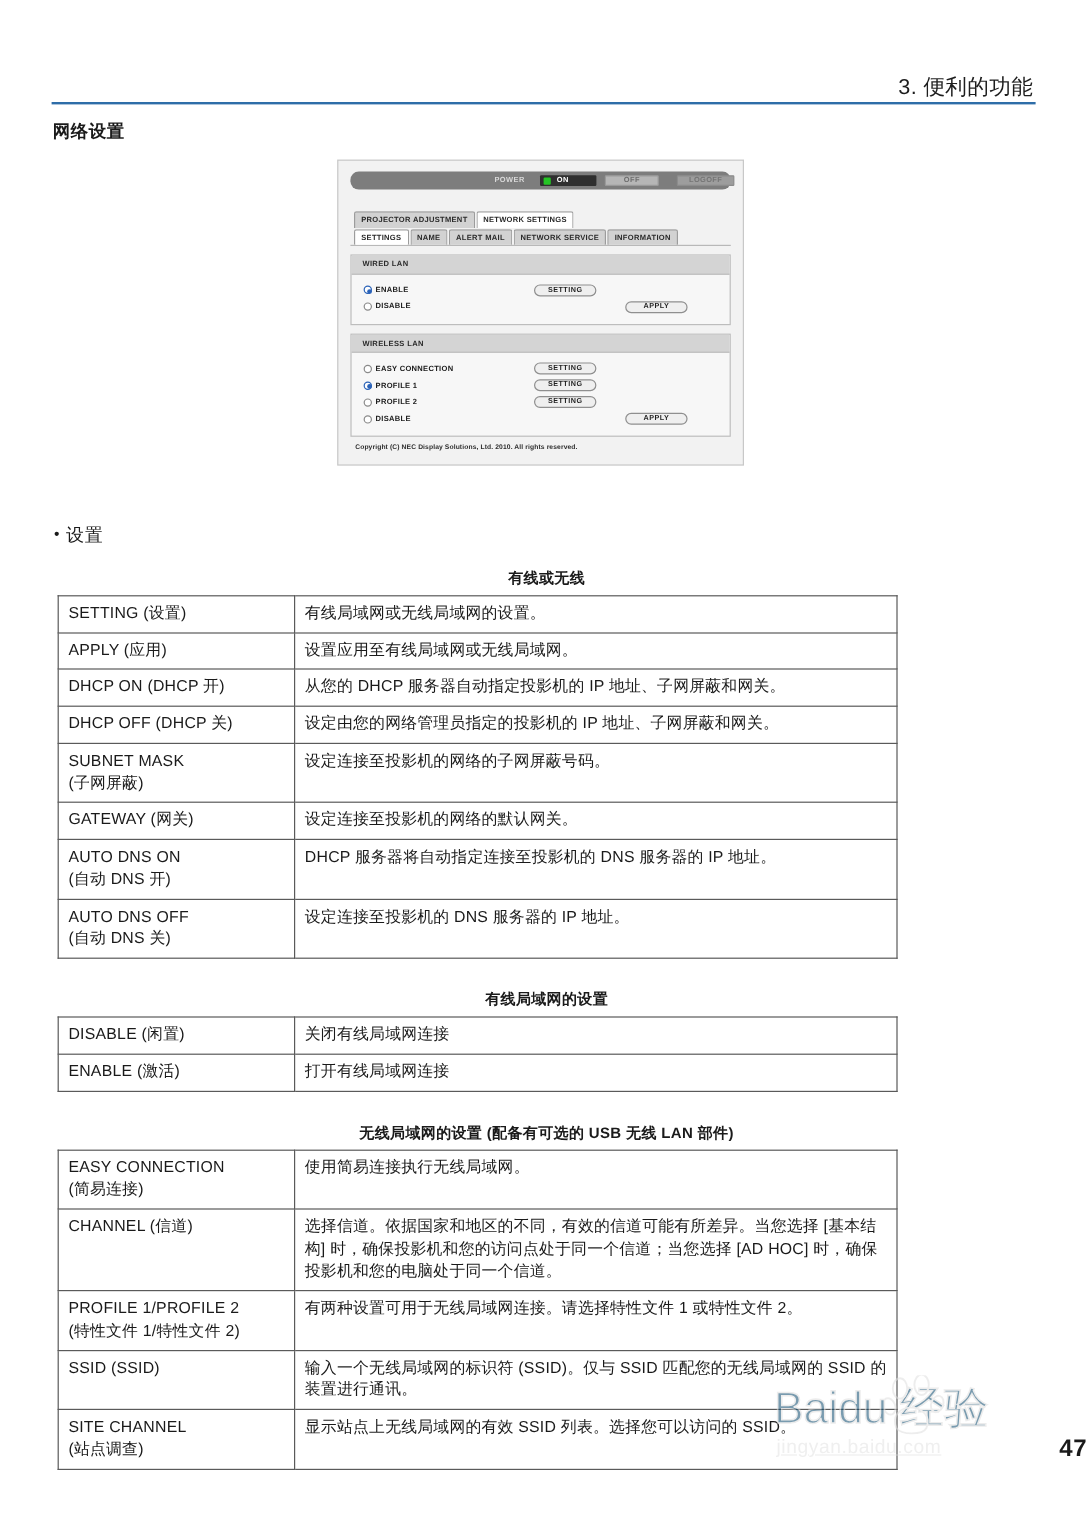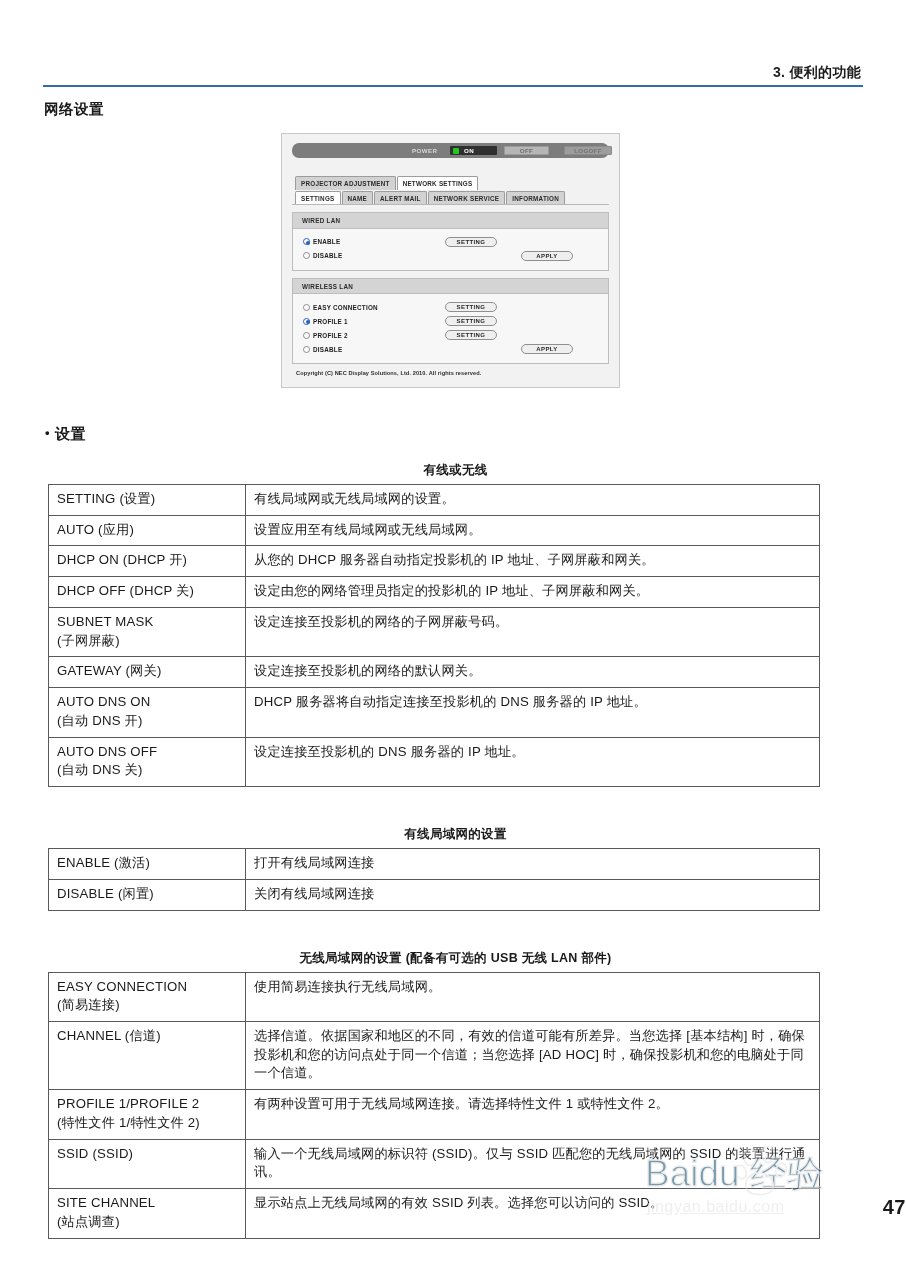--- a/index.html
+++ b/index.html
@@ -15,22 +15,22 @@
     overflow: hidden;
   }
 
   
   #header {
     position: absolute;
     left: 43px; top: 62px; width: 820px;
   }
   #header .chapter {
     text-align: right;
-    font-size: 14px;
-    font-weight: bold;
+    font-size: 18px;
+    font-weight: normal;
     letter-spacing: 0.3px;
     color: #1d1d1d;
     padding-right: 2px;
     line-height: 20px;
   }
   #header .rule {
     margin-top: 3px;
     height: 2px;
     background: #2e6da8;
     width: 820px;
@@ -200,37 +200,37 @@
   }
 
   
   #content {
     position: absolute;
     left: 43px; top: 425px;
     width: 820px;
   }
   .bullet-head {
     font-size: 15px;
-    font-weight: bold;
-    margin: 0 0 18px 2px;
+    font-weight: normal;
+    margin: 12px 0 18px 2px;
     letter-spacing: .5px;
   }
   .bullet-head .dot { font-size: 13px; margin-right: 5px; position: relative; top: -2px; }
   .tbl-caption {
     font-size: 12.5px;
     font-weight: bold;
     margin: 0 0 5px 5px;
     letter-spacing: .3px;
     text-align: center;
   }
   table.doc {
     border-collapse: collapse;
-    width: 772px;
+    width: 700px;
     margin-left: 5px;
-    margin-bottom: 39px;
+    margin-bottom: 26px;
     table-layout: fixed;
   }
   table.doc td {
     border: 1px solid #5a5a5a;
     vertical-align: top;
     padding: 5px 8px 6px 8px;
     font-size: 13.2px;
     line-height: 1.42;
     letter-spacing: .2px;
   }
@@ -369,21 +369,21 @@
   </div>
 
   <div class="tbl-caption">有线或无线</div>
   <table class="doc t1">
     <tbody>
       <tr>
         <td class="k"><span>SETTING (设置)</span></td>
         <td>有线局域网或无线局域网的设置。</td>
       </tr>
       <tr>
-        <td class="k"><span>AUTO (应用)</span></td>
+        <td class="k"><span>APPLY (应用)</span></td>
         <td>设置应用至有线局域网或无线局域网。</td>
       </tr>
       <tr>
         <td class="k"><span>DHCP ON (DHCP 开)</span></td>
         <td>从您的 DHCP 服务器自动指定投影机的 IP 地址、子网屏蔽和网关。</td>
       </tr>
       <tr>
         <td class="k"><span>DHCP OFF (DHCP 关)</span></td>
         <td>设定由您的网络管理员指定的投影机的 IP 地址、子网屏蔽和网关。</td>
       </tr>
@@ -412,26 +412,26 @@
         </td>
         <td>设定连接至投影机的 DNS 服务器的 IP 地址。</td>
       </tr>
     </tbody>
   </table>
 
   <div class="tbl-caption">有线局域网的设置</div>
   <table class="doc t2">
     <tbody>
       <tr>
+        <td class="k"><span>DISABLE (闲置)</span></td>
+        <td>关闭有线局域网连接</td>
+      </tr>
+      <tr>
         <td class="k"><span>ENABLE (激活)</span></td>
         <td>打开有线局域网连接</td>
-      </tr>
-      <tr>
-        <td class="k"><span>DISABLE (闲置)</span></td>
-        <td>关闭有线局域网连接</td>
       </tr>
     </tbody>
   </table>
 
   <div class="tbl-caption">无线局域网的设置 (配备有可选的 USB 无线 LAN 部件)</div>
   <table class="doc t3">
     <tbody>
       <tr>
         <td class="k">
           <span>EASY CONNECTION</span>

